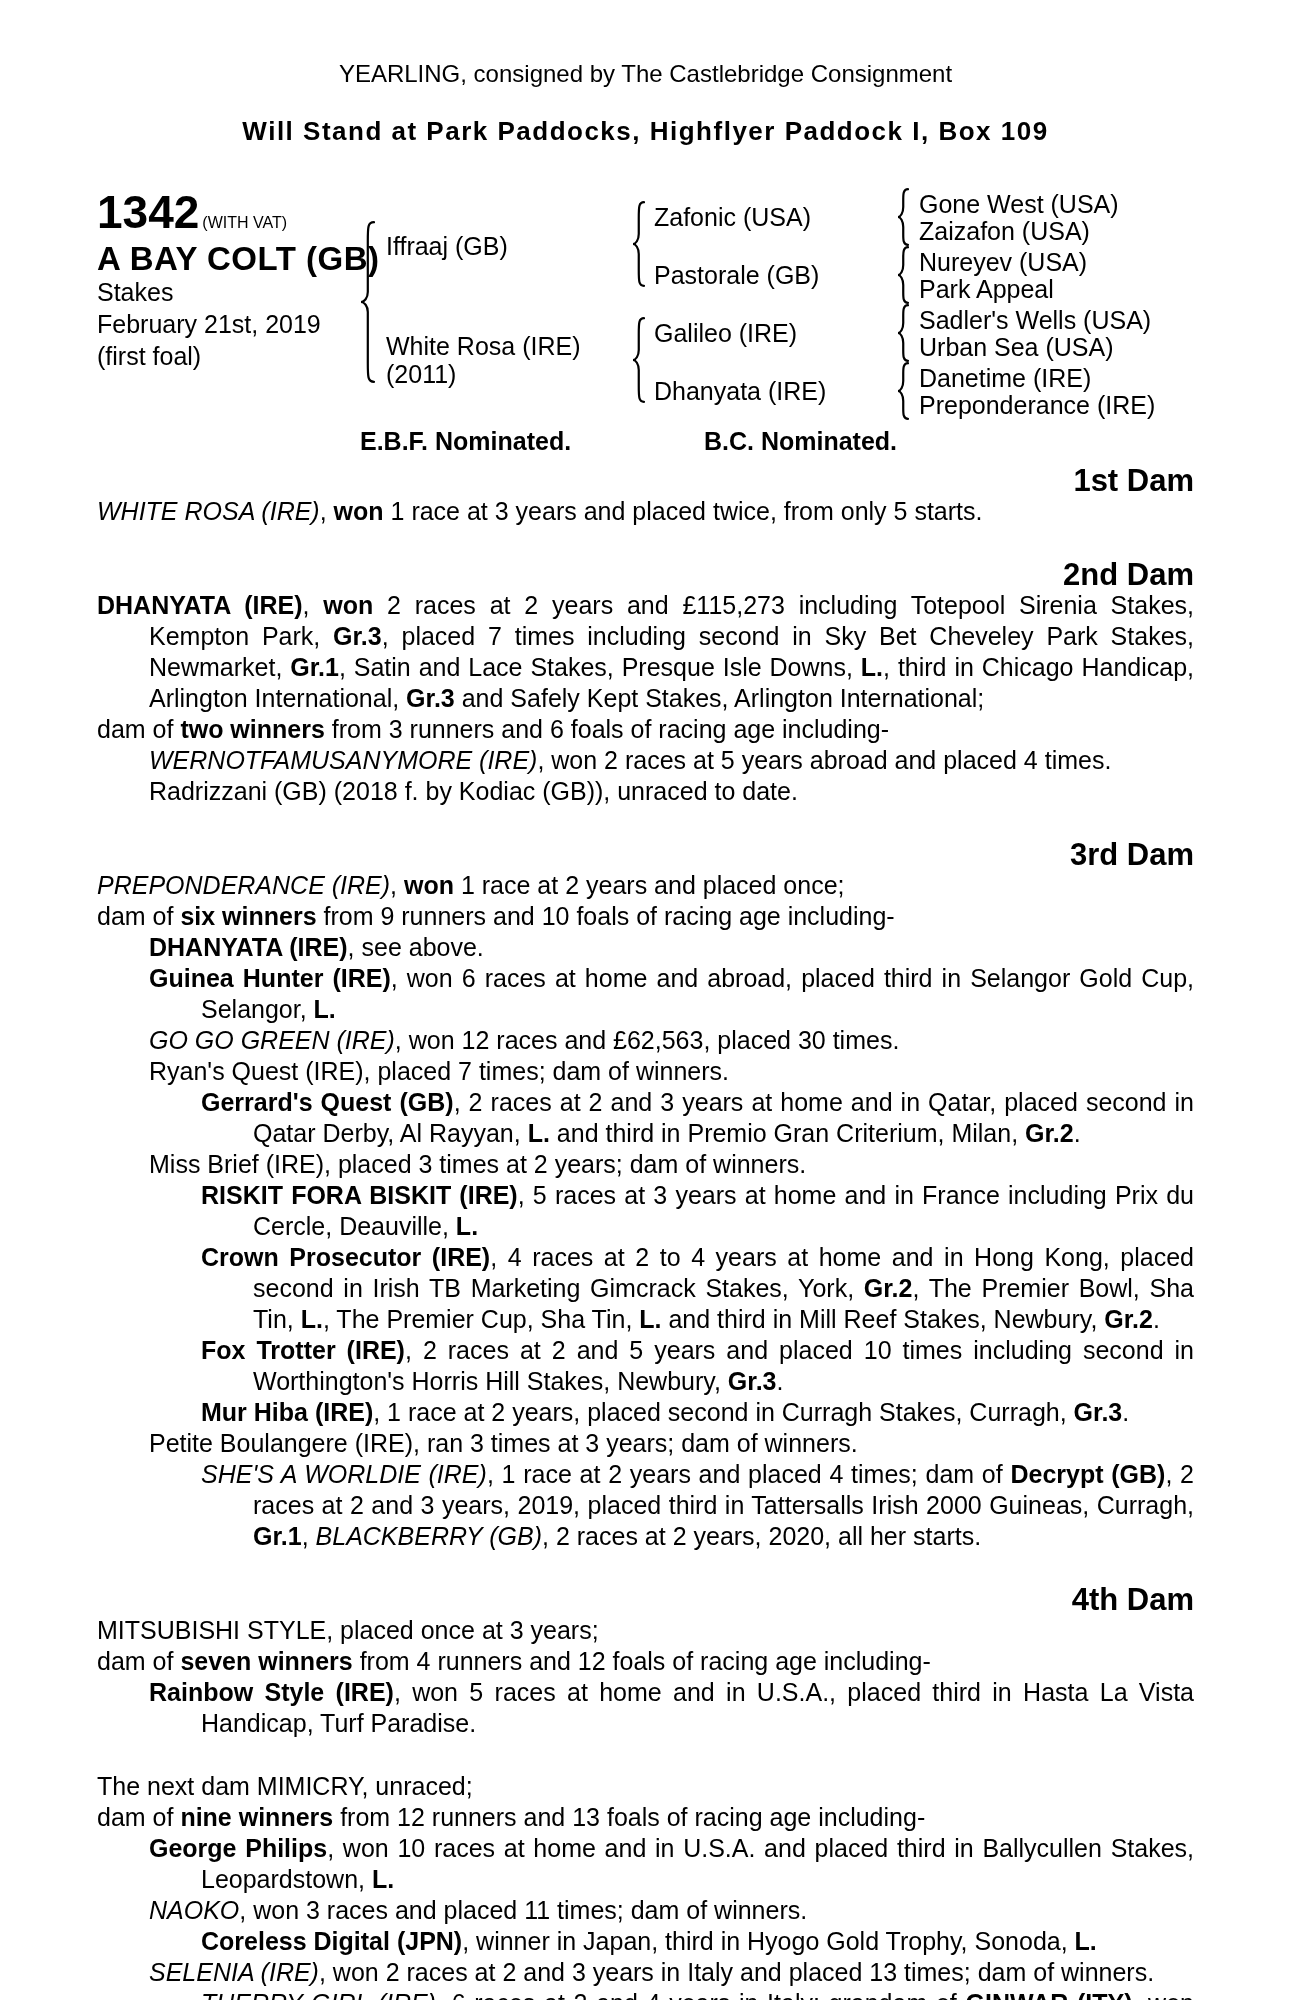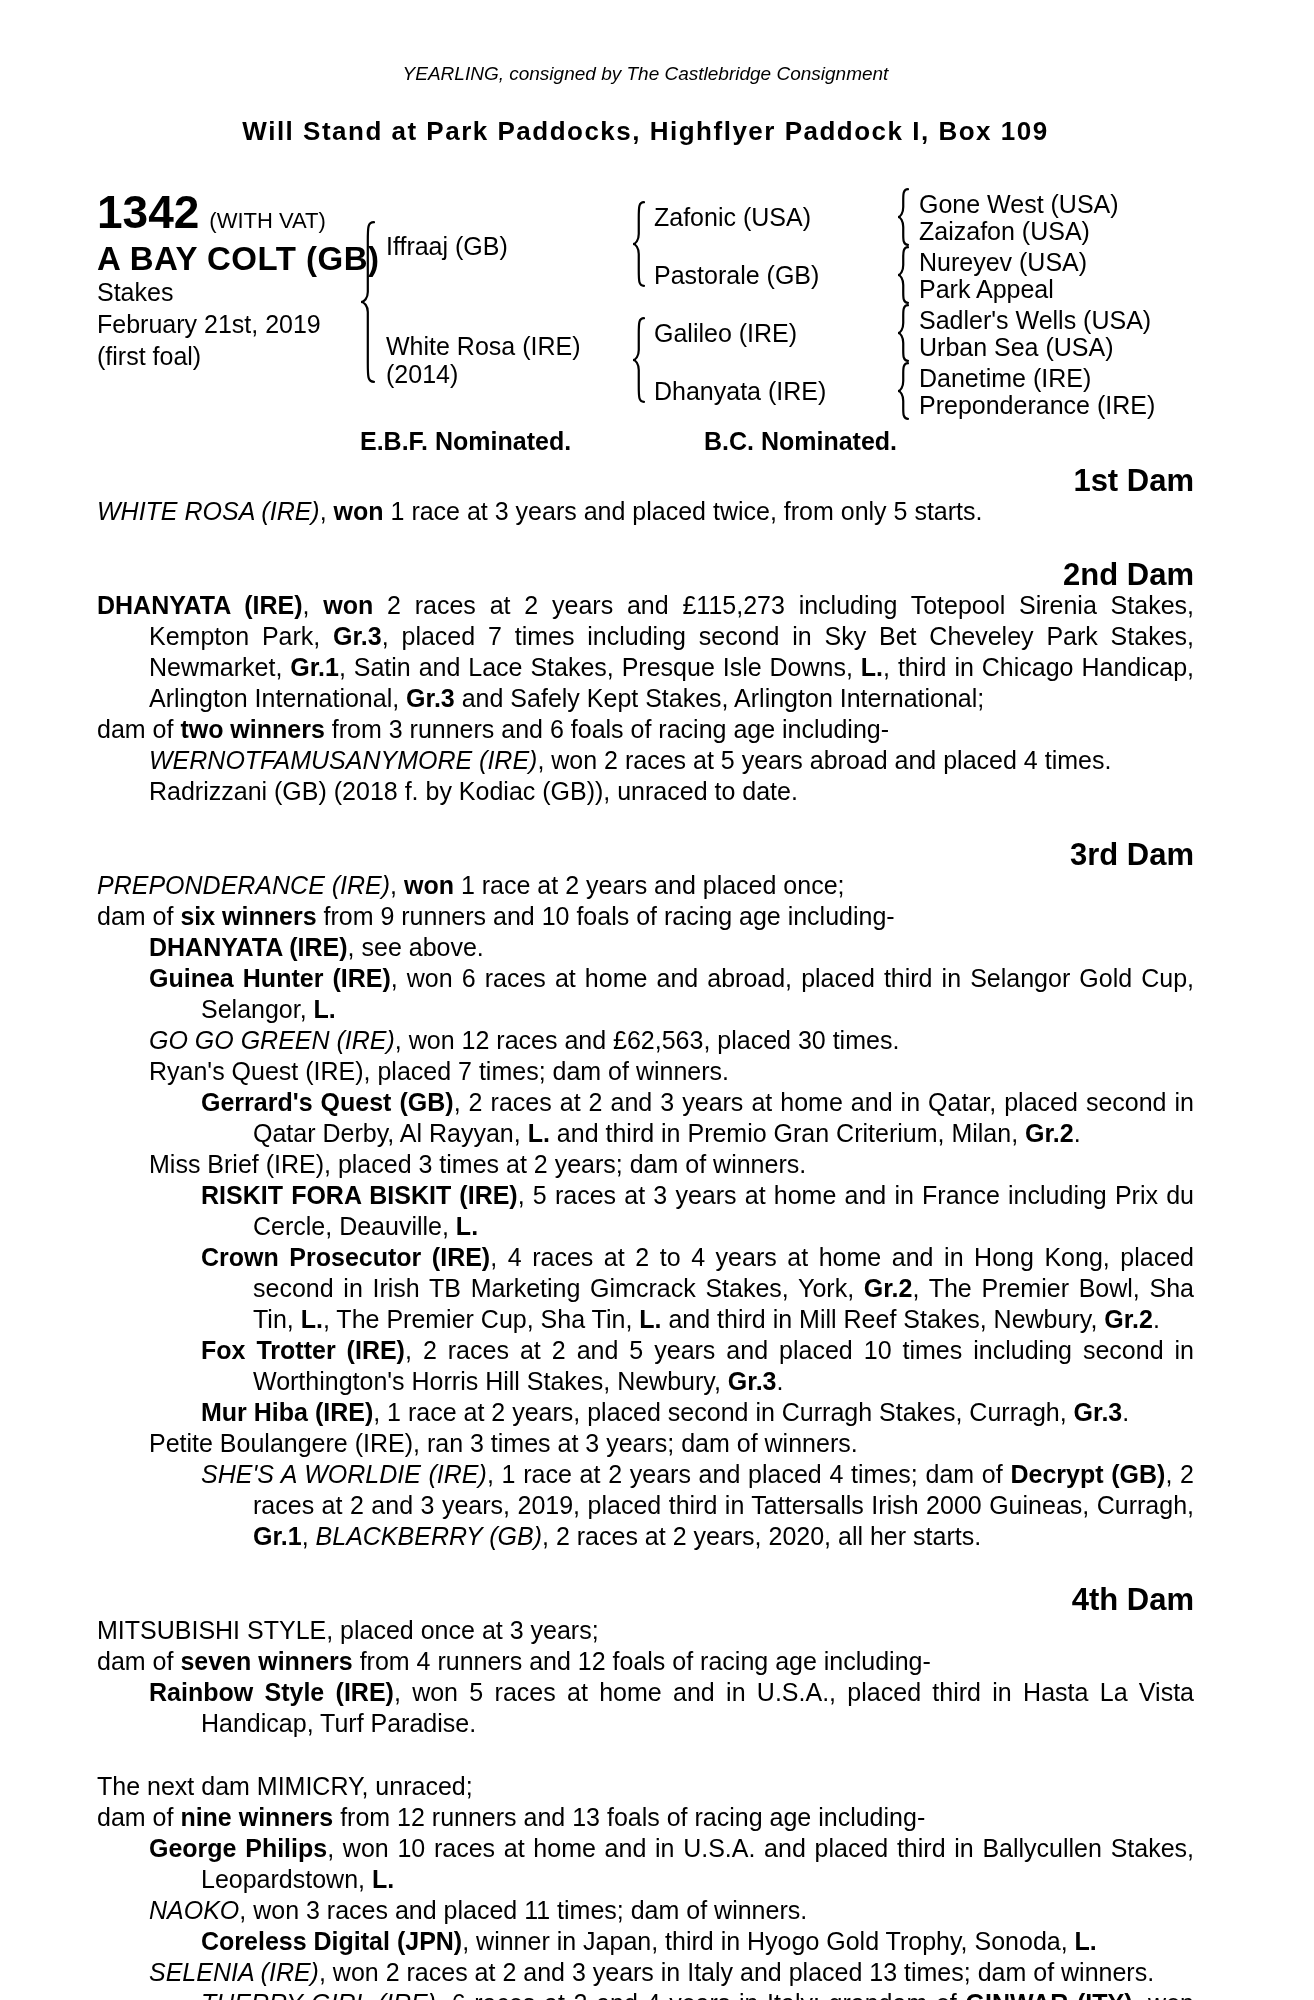--- a/index.html
+++ b/index.html
@@ -3,31 +3,31 @@
 <meta charset="utf-8">
 <style>
   html,body{margin:0;padding:0;}
   body{
     width:1314px;height:2000px;overflow:hidden;background:#ffffff;color:#000;
     font-family:"Liberation Sans","DejaVu Sans",sans-serif;
     font-size:25px;line-height:31px;
   }
   .page{padding:58px 120px 0 97px;}
   .consign-line{
-    text-align:center;font-style:italic;font-size:19px;line-height:32px;
+    text-align:center;font-size:24px;line-height:32px;
   }
   .stand-line{
     margin-top:26px;font-weight:bold;font-size:26px;letter-spacing:1.5px;line-height:31px;text-align:center;
   }
   
   .pedigree{position:relative;height:237px;margin-top:34px;}
   .pedigree .cell{position:absolute;white-space:nowrap;line-height:26px;}
   .lot-line{position:absolute;left:0;top:8px;white-space:nowrap;}
   .lot-number{font-weight:bold;font-size:46px;line-height:46px;}
-  .lot-vat{font-size:22px;margin-left:10px;}
+  .lot-vat{font-size:16px;margin-left:3px;}
   .lot-title{position:absolute;left:0;top:62px;font-weight:bold;font-size:33px;letter-spacing:.5px;}
   .lot-foaled{position:absolute;left:0;top:96px;}
   .lot-date{position:absolute;left:0;top:128px;}
   .lot-note{position:absolute;left:0;top:160px;}
   .c2{left:289px;}
   .c3{left:557px;}
   .c4{left:822px;}
   .brace{position:absolute;}
   .br-big{left:263px;top:40px;}
   .br-sire{left:535px;top:20px;}
@@ -86,21 +86,21 @@
       </svg>
     <svg class="brace br-g3" width="12" height="58" viewBox="0 0 12 58">
         <path d="M 11 1.2 C 6.24 1.2 6.24 6 6.24 11.600000000000001 L 6.24 19 C 6.24 25 3.4320000000000004 29 1 29 C 3.4320000000000004 29 6.24 33 6.24 39 L 6.24 46.4 C 6.24 52 6.24 56.8 11 56.8" fill="none" stroke="#000" stroke-width="2.2" stroke-linecap="round"></path>
       </svg>
     <svg class="brace br-g4" width="12" height="58" viewBox="0 0 12 58">
         <path d="M 11 1.2 C 6.24 1.2 6.24 6 6.24 11.600000000000001 L 6.24 19 C 6.24 25 3.4320000000000004 29 1 29 C 3.4320000000000004 29 6.24 33 6.24 39 L 6.24 46.4 C 6.24 52 6.24 56.8 11 56.8" fill="none" stroke="#000" stroke-width="2.2" stroke-linecap="round"></path>
       </svg>
 
     <div class="cell c2" style="top:52px">Iffraaj (GB)</div>
     <div class="cell c2" style="top:152px">White Rosa (IRE)</div>
-    <div class="cell c2" style="top:180px">(2014)</div>
+    <div class="cell c2" style="top:180px">(2011)</div>
 
     <div class="cell c3" style="top:23px">Zafonic (USA)</div>
     <div class="cell c3" style="top:81px">Pastorale (GB)</div>
     <div class="cell c3" style="top:139px">Galileo (IRE)</div>
     <div class="cell c3" style="top:197px">Dhanyata (IRE)</div>
 
     <div class="cell c4" style="top:10px">Gone West (USA)</div>
     <div class="cell c4" style="top:37px">Zaizafon (USA)</div>
     <div class="cell c4" style="top:68px">Nureyev (USA)</div>
     <div class="cell c4" style="top:95px">Park Appeal</div>

